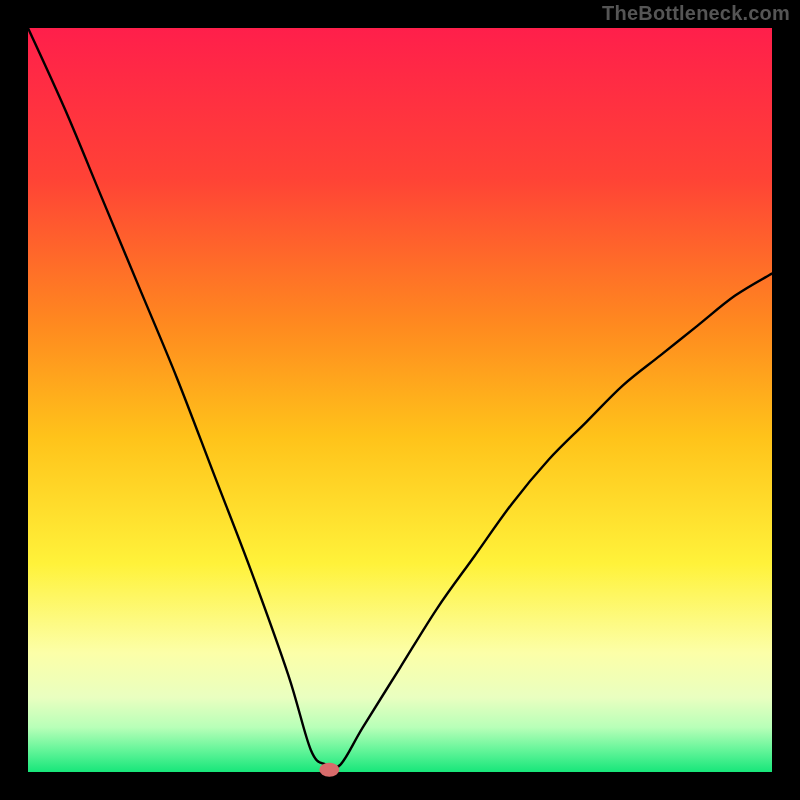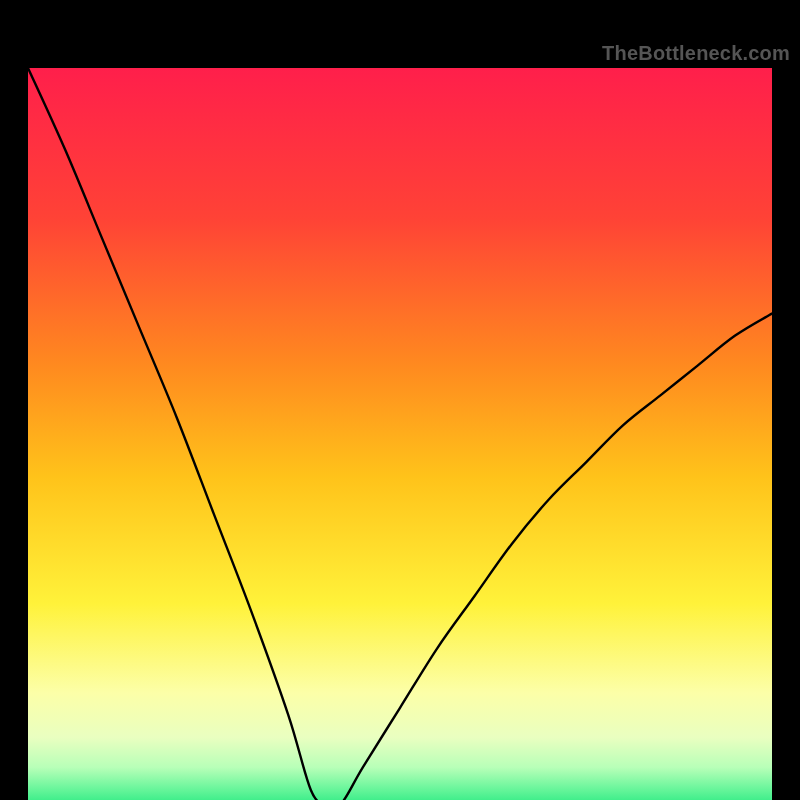--- a/index.html
+++ b/index.html
@@ -9,21 +9,20 @@
     height: 800px;
     overflow: hidden;
     background: #000;
     font-family: Arial, Helvetica, sans-serif;
   }
   .frame {
     position: relative;
     width: 800px;
     height: 732px;
     background: #000;
-    margin-top: 40px;
   }
   .watermark {
     position: absolute;
     top: 2px;
     right: 10px;
     color: #555;
     font-size: 20px;
     font-weight: 600;
     letter-spacing: 0.2px;
     z-index: 5;

